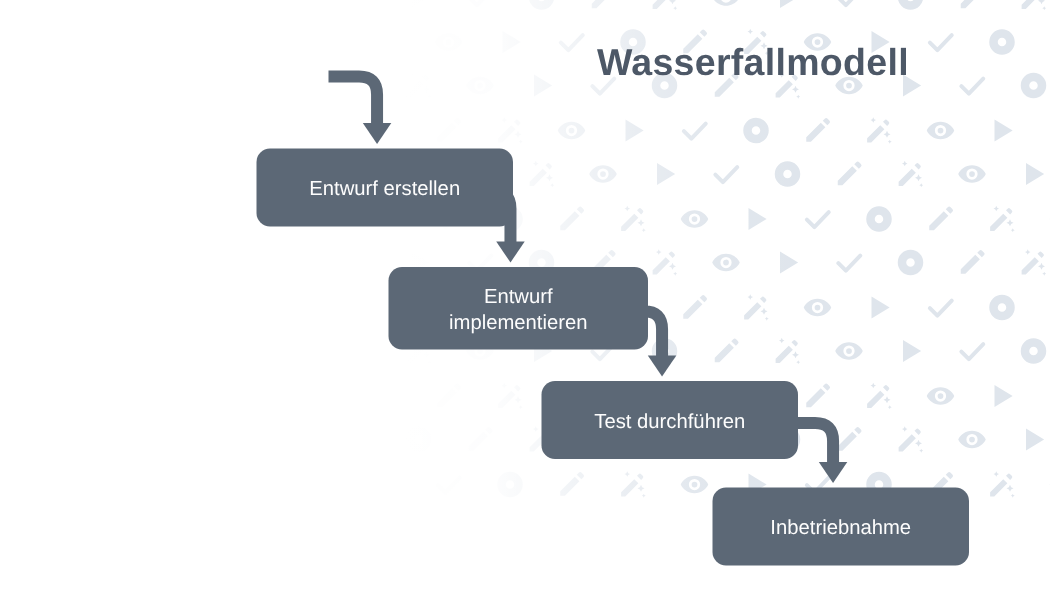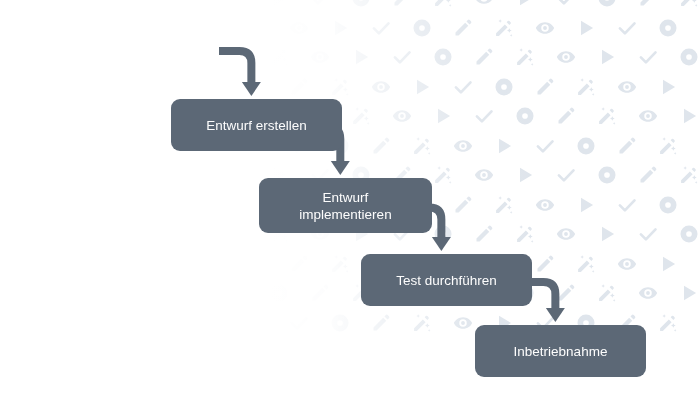--- a/index.html
+++ b/index.html
@@ -1169,20 +1169,21 @@
         </svg>
       </span>
       <span class="pattern-icon" style="left: 699px; top: 312.72px; color: rgb(223, 229, 236);">
         <svg viewBox="0 0 24 24" fill="currentColor">
           <path d="M12 5C6.8 5 2.5 8.4 1 12c1.5 3.6 5.8 7 11 7s9.5-3.4 11-7c-1.5-3.6-5.8-7-11-7zm0 11.5A4.5 4.5 0 1 1 12 7.5a4.5 4.5 0 0 1 0 9zm0-2.2a2.3 2.3 0 1 0 0-4.6 2.3 2.3 0 0 0 0 4.6z"></path>
         </svg>
       </span>
     </div>
   <div id="pattern-fade"></div>
 
+  <div id="title">Wasserfallmodell</div>
 
   <svg id="arrow-layer" width="700" height="402" viewBox="0 0 700 402">
     <g id="arrow-group" fill="none" stroke="#5c6876" stroke-width="8" stroke-linecap="butt">
         <path d="M 219 51 H 239.37 Q 251.37 51 251.37 63 V 83" stroke="#5c6876" stroke-width="8" fill="none"></path>
         <path d="M 340 127 H 328.31 Q 340.31 127 340.31 139 V 162" stroke="#5c6876" stroke-width="8" fill="none"></path>
         <path d="M 430 207.5 H 429.37 Q 441.37 207.5 441.37 219.5 V 238" stroke="#5c6876" stroke-width="8" fill="none"></path>
         <path d="M 530 282 H 543.37 Q 555.37 282 555.37 294 V 309" stroke="#5c6876" stroke-width="8" fill="none"></path>
       </g>
     <g id="arrowhead-group" fill="#5c6876">
         <path d="M 241.87 82 L 260.87 82 L 251.37 96 Z" fill="#5c6876"></path>

